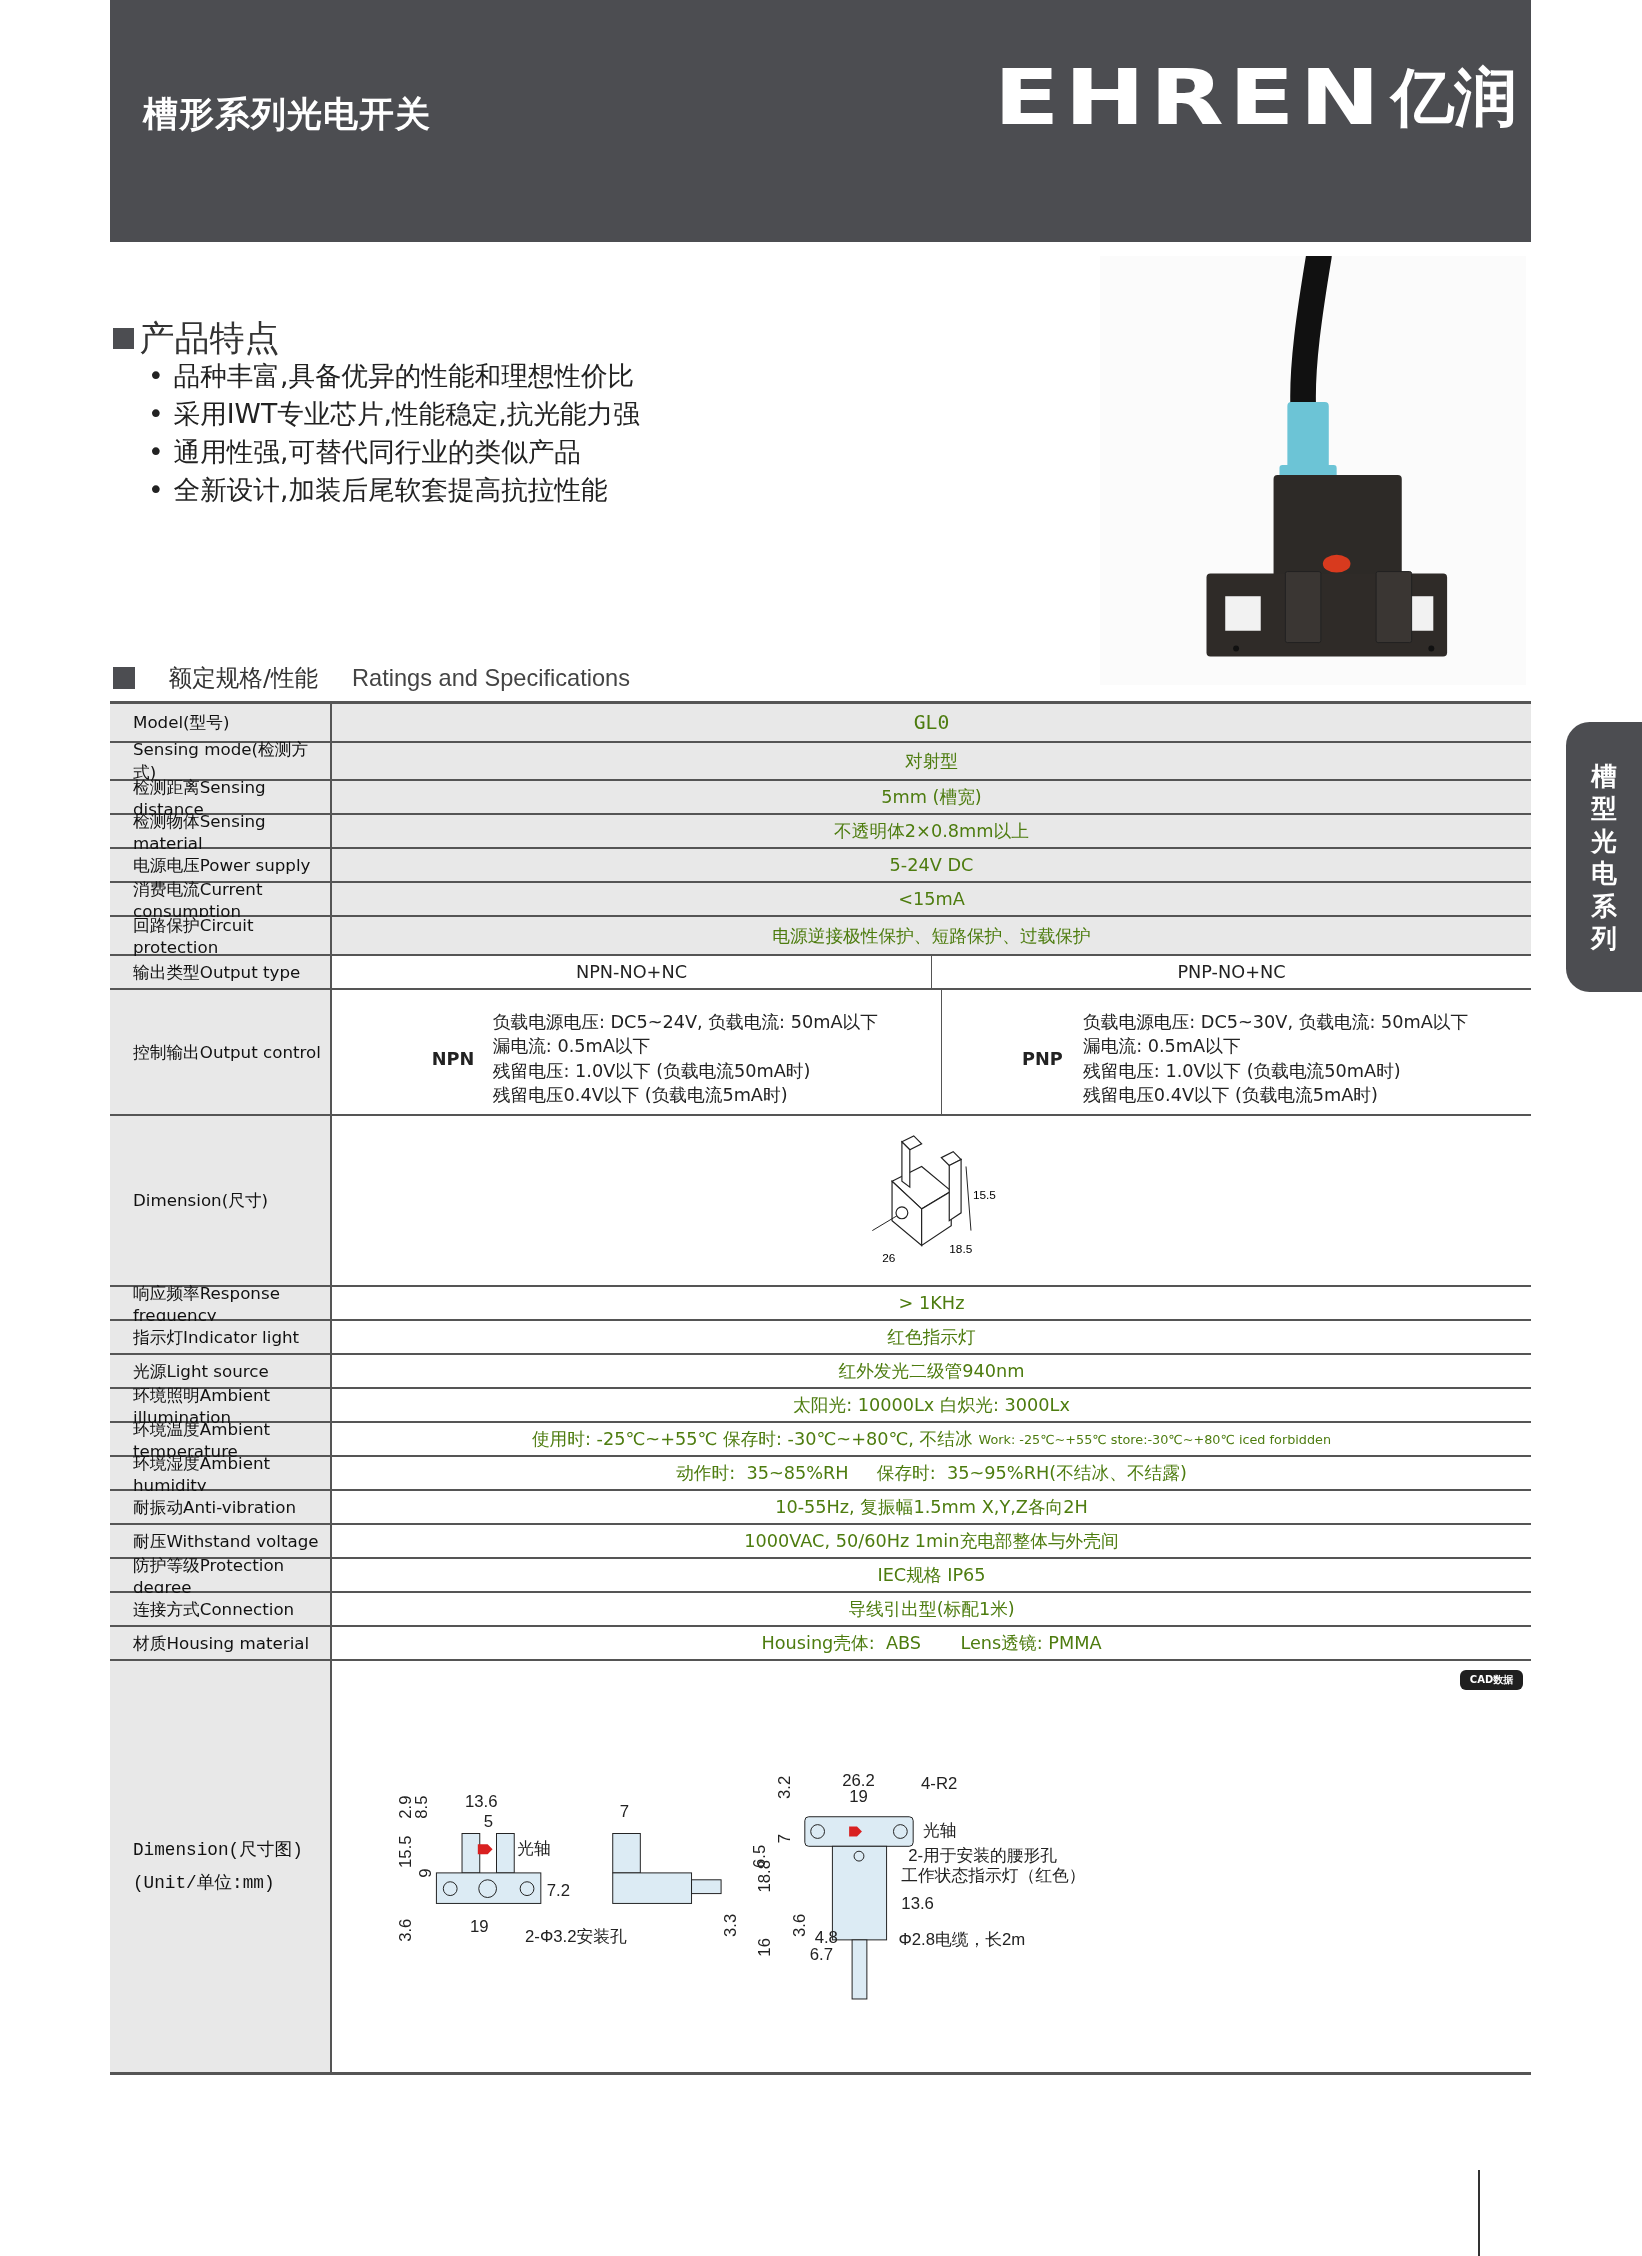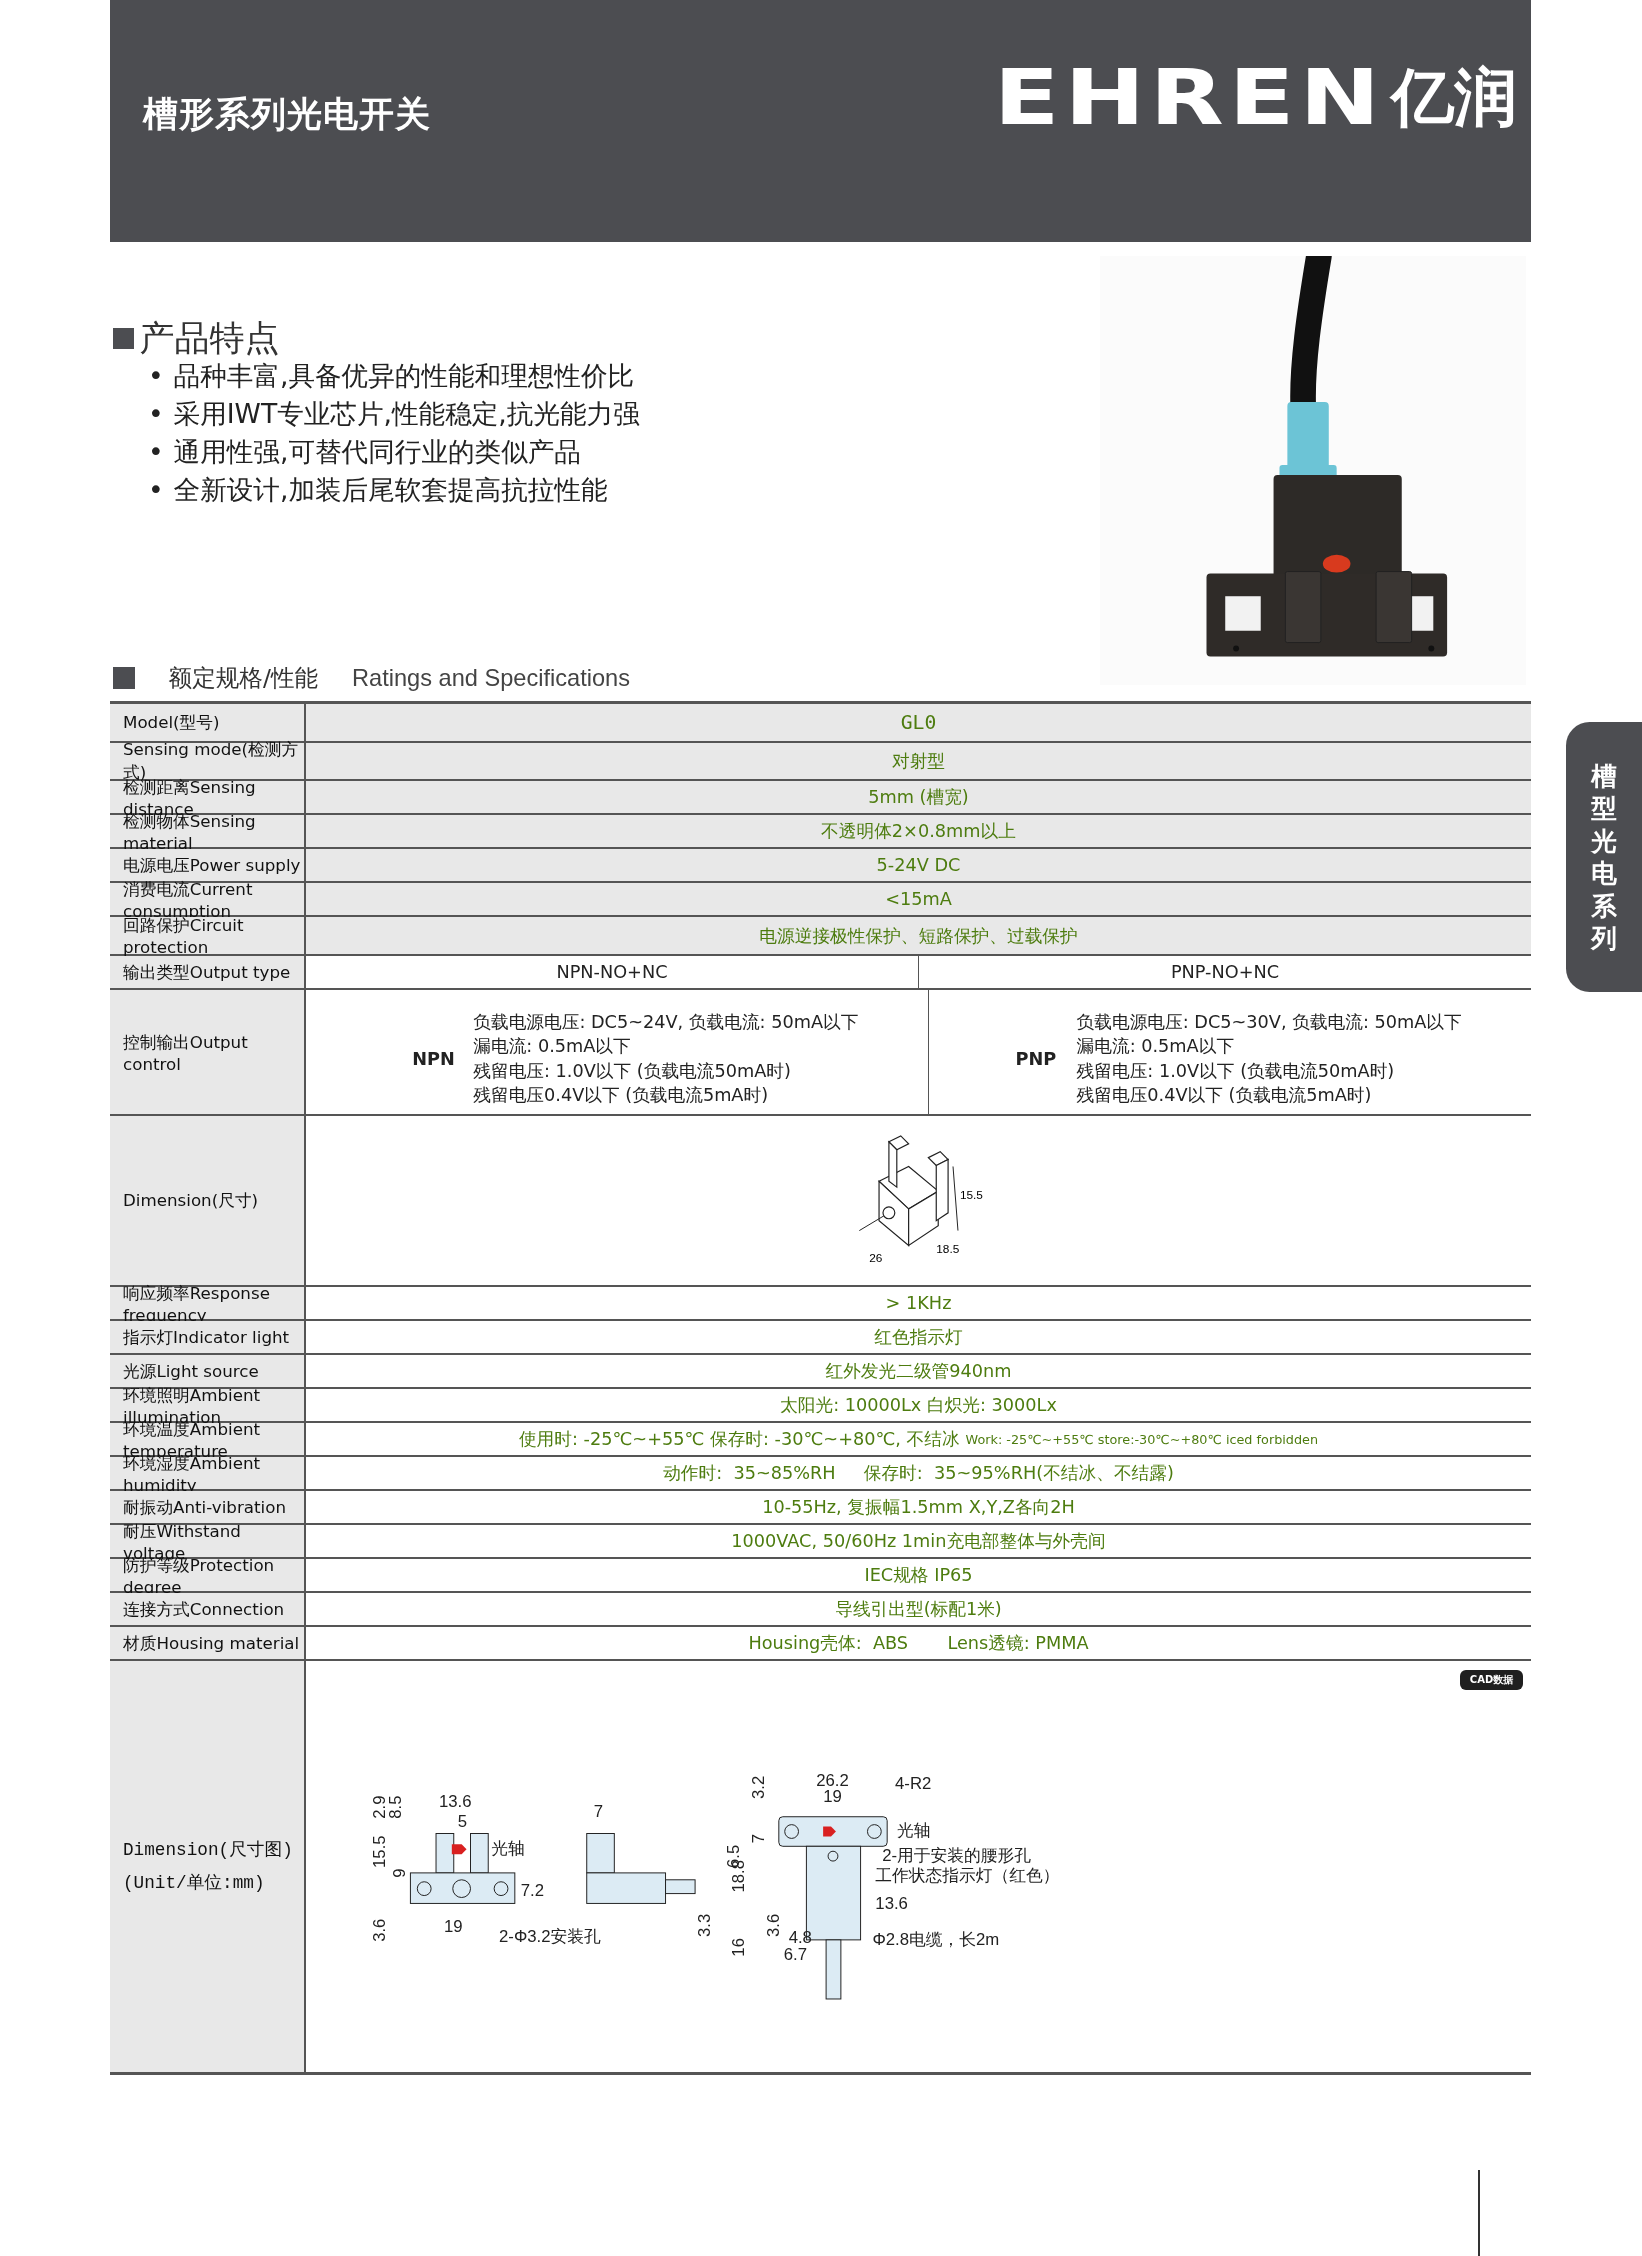--- a/index.html
+++ b/index.html
@@ -20,21 +20,21 @@
   .features li::before { content: "•"; margin-right: 9.9px; }
 
   .photo { position: absolute; left: 1100px; top: 256px; width: 426px; height: 429px; background: #fbfbfb; }
 
   .spec-head { left: 113px; top: 662px; font-size: 23.6px; gap: 28px; }
   .spec-head .sq { width: 21.7px; height: 21.7px; }
   .spec-head .en { font-family: "Liberation Sans", sans-serif; font-size: 23.6px; margin-left: 5.9px; color: #444; }
 
   .table { position: absolute; left: 110px; top: 701px; width: 1421px; border-top: 3.9px solid #555; }
   .row { display: flex; border-bottom: 2px solid #555; }
-  .cell-label { width: 196px; background: #e8e8e8; border-right: 2px solid #555; font-size: 16.7px; padding-left: 13px; display: flex; align-items: center; color: #111; }
+  .cell-label { width: 222px; background: #e8e8e8; border-right: 2px solid #555; font-size: 16.7px; padding-left: 23px; display: flex; align-items: center; color: #111; }
   .cell-val { flex: 1; display: flex; align-items: center; justify-content: center; font-size: 17.7px; color: #4d7c0f; }
   .row.grey .cell-val { background: #e8e8e8; }
   .split { flex: 1; display: flex; }
   .split > div { flex: 1; display: flex; align-items: center; justify-content: center; font-size: 17.7px; }
   .split > div:first-child { border-right: 1px solid #555; }
   .ctrl { flex: 1; display: flex; align-items: flex-start; padding: 13.8px 0 0 37px; font-size: 16.7px; line-height: 24.6px; }
   .ctrl .tag { width: 61px; font-weight: bold; }
   .ctrl:first-child { border-right: 1px solid #555; }
   .dim-cell { flex: 1; position: relative; }
   .cad-badge { position: absolute; right: 7.9px; top: 9px; background: #1f1f1f; color: #fff; font-size: 10px; font-weight: bold; padding: 3px 9.9px; border-radius: 5.9px; }

